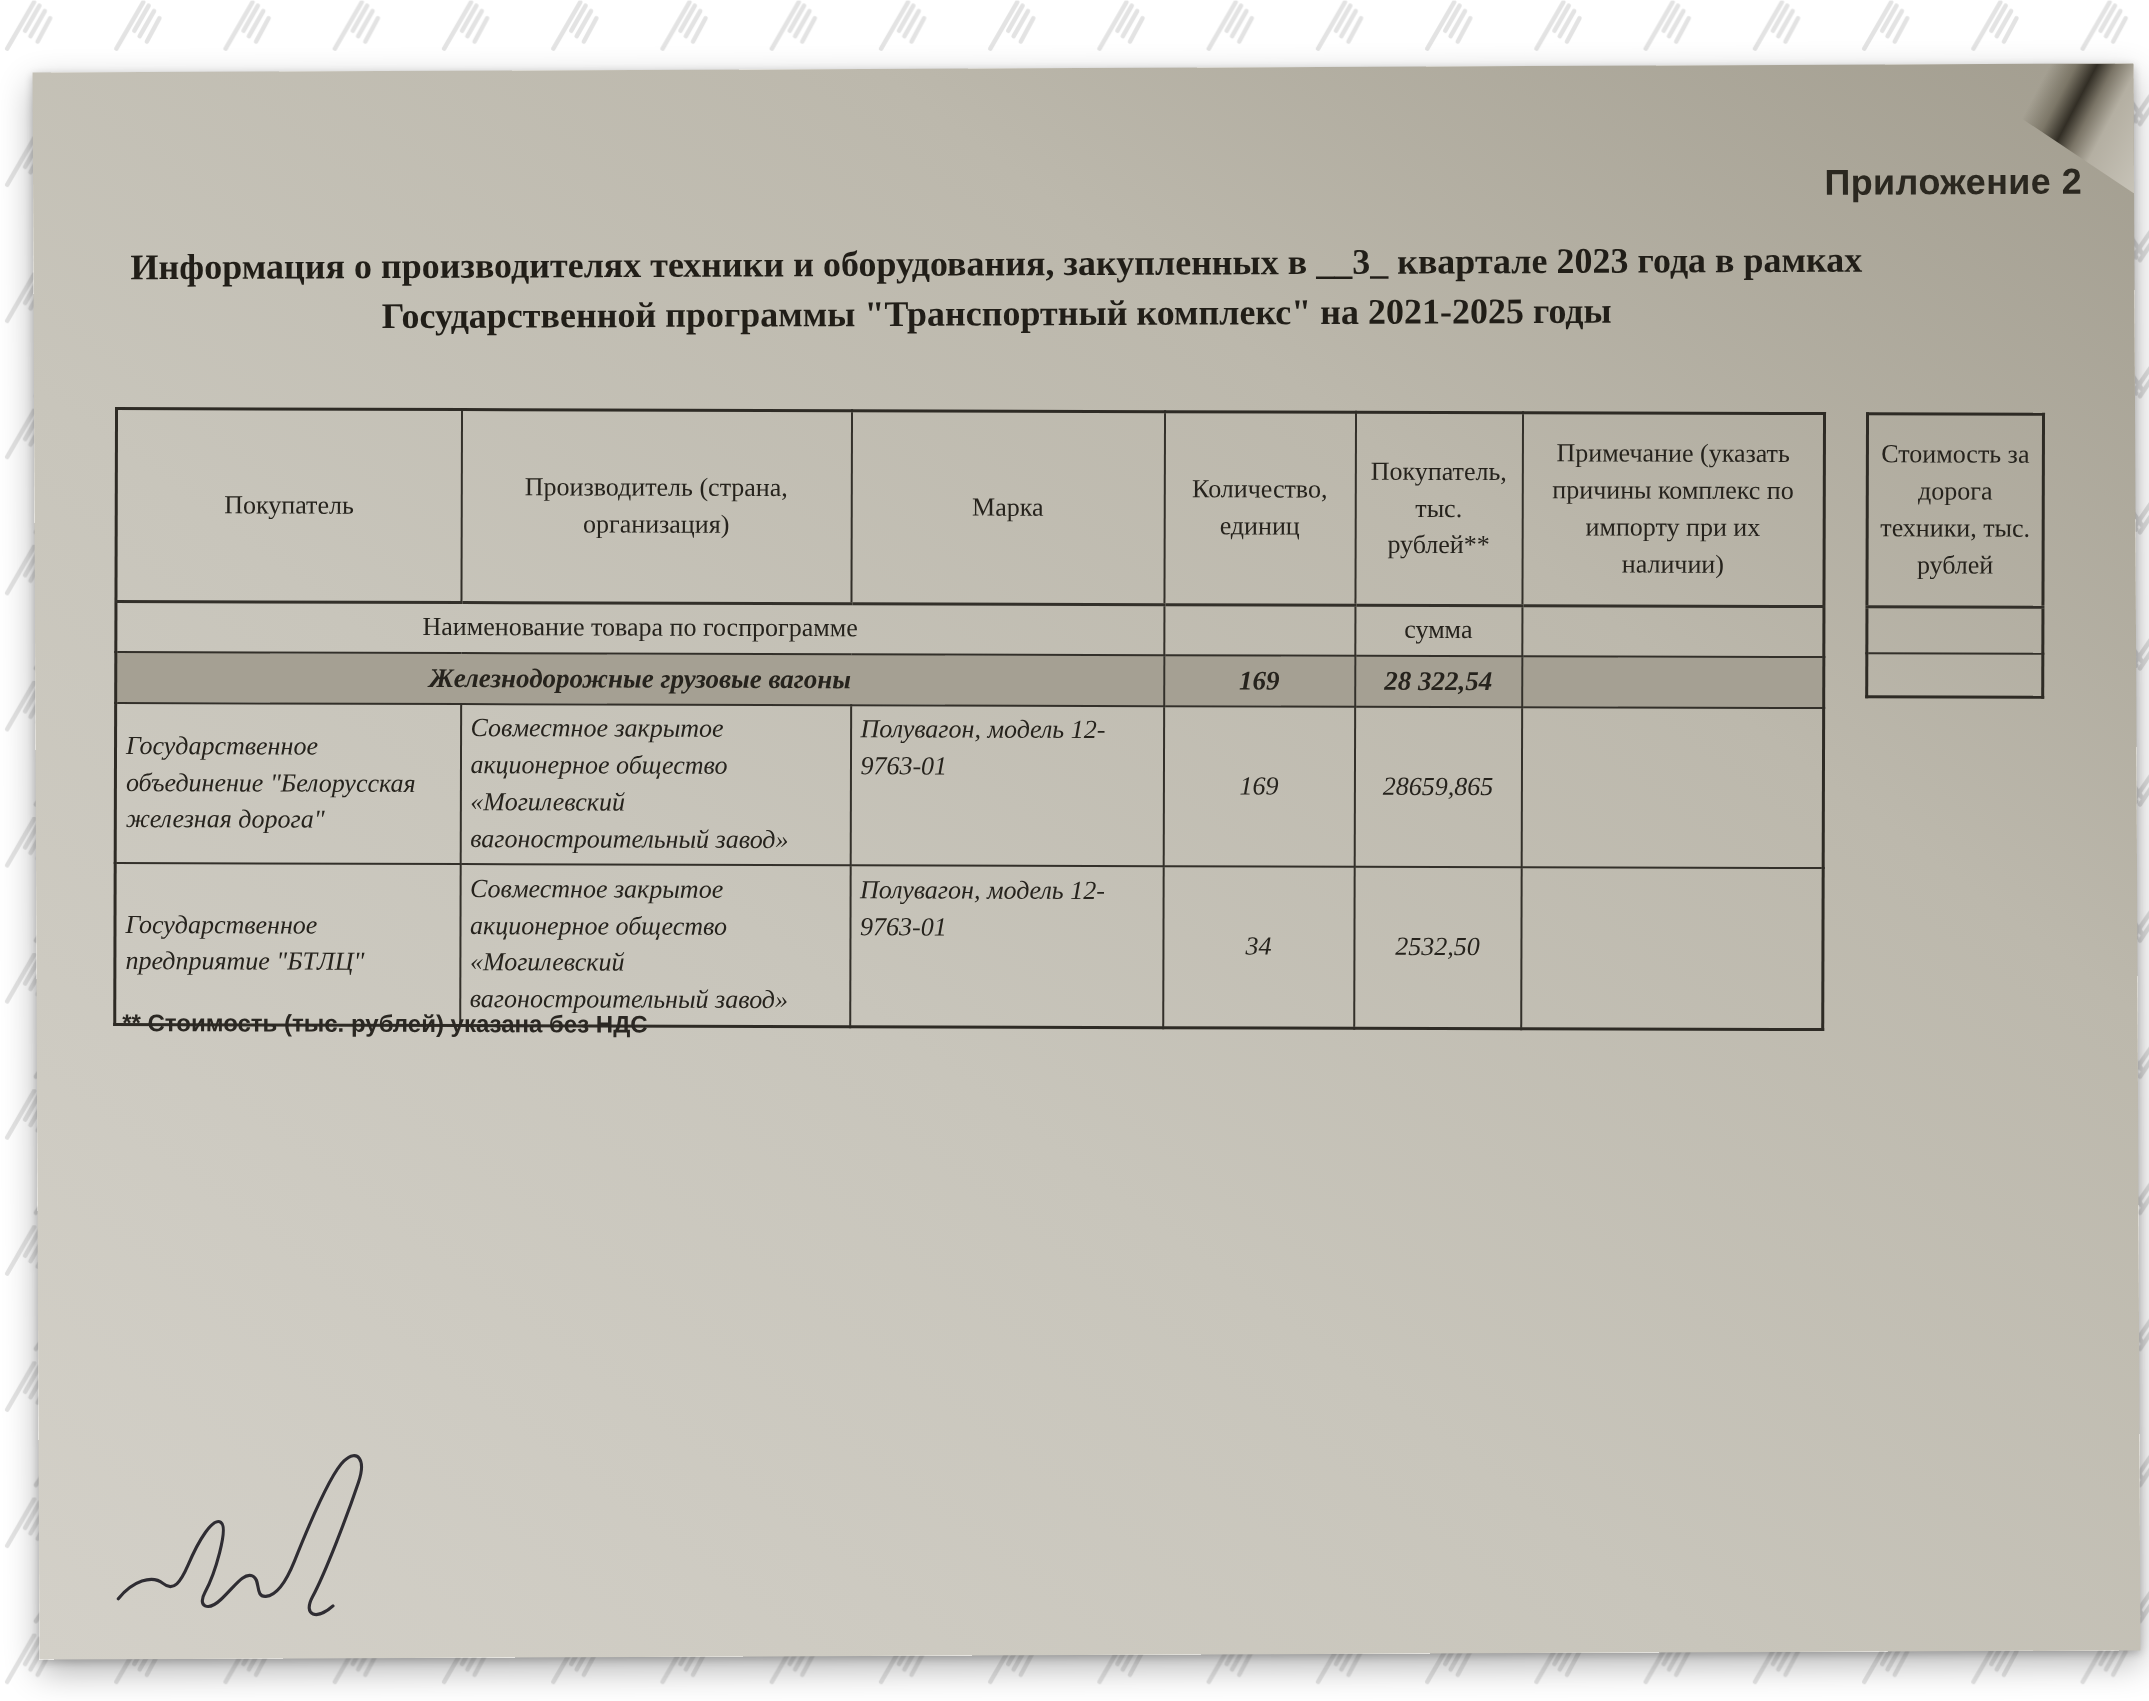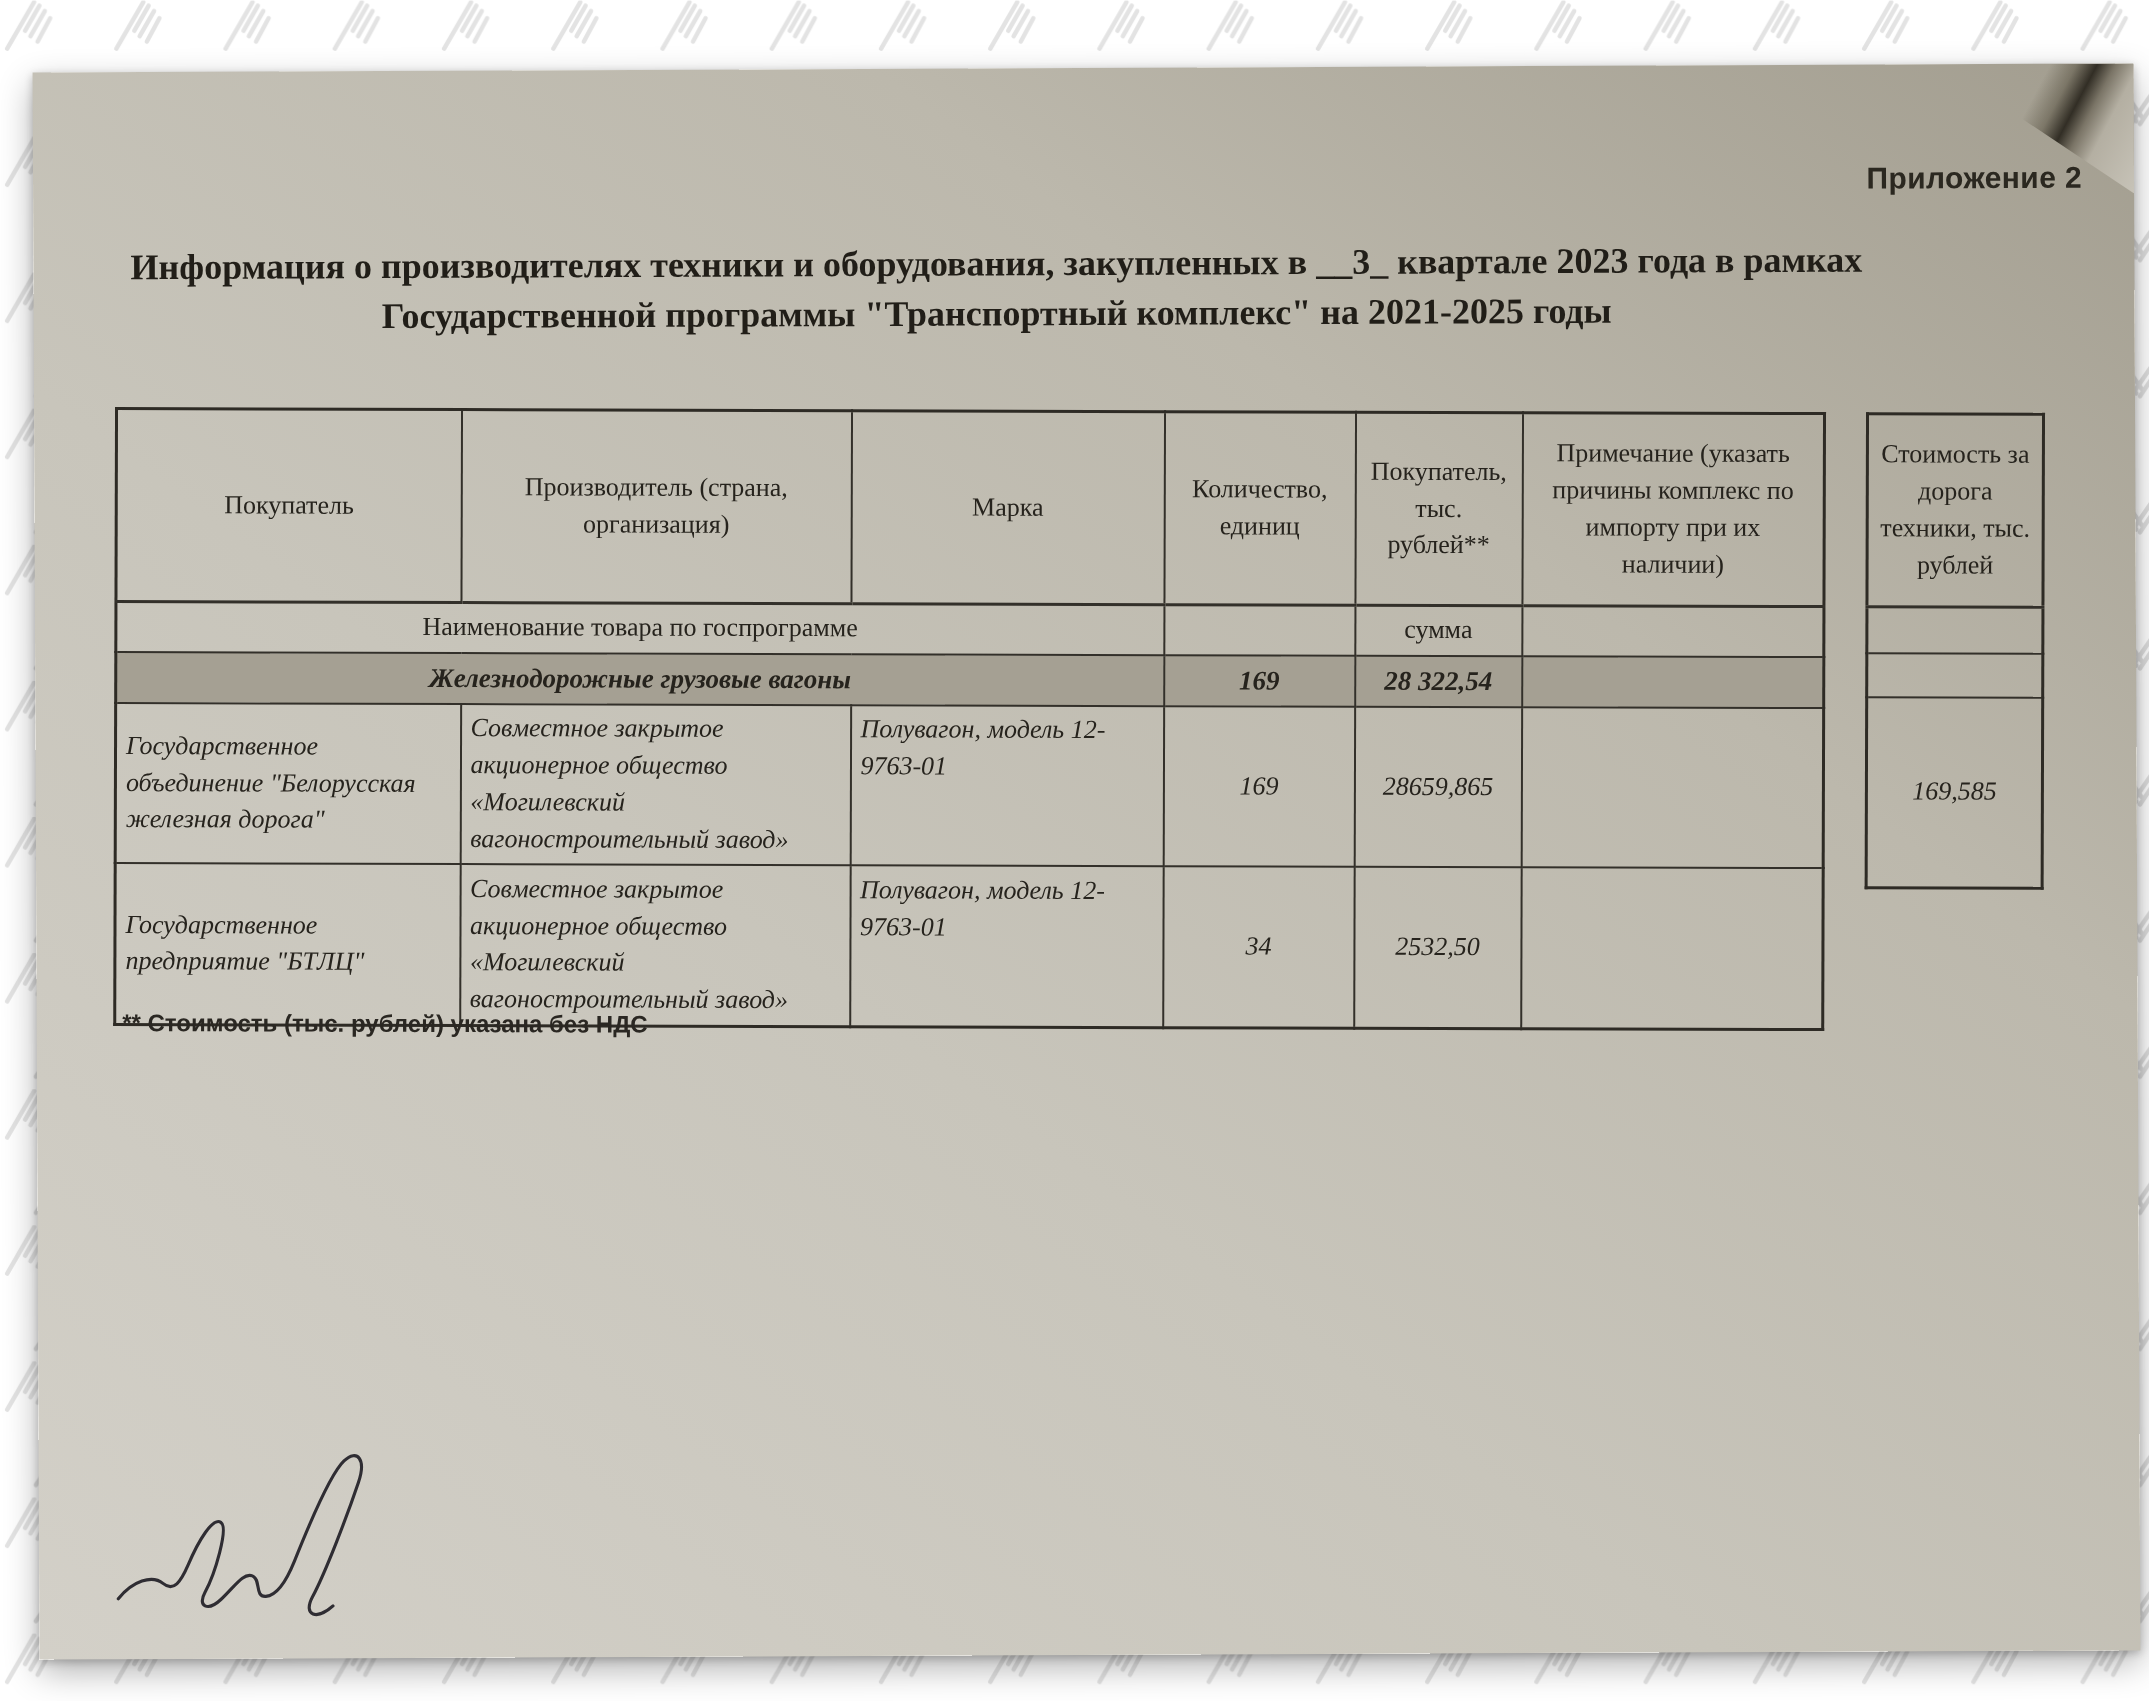--- a/index.html
+++ b/index.html
@@ -18,21 +18,21 @@
     transform-origin:50% 50%;
   }
   .corner-fold{
     position:absolute;top:0;right:0;width:193px;height:130px;
     clip-path:polygon(0 0,100% 0,100% 100%);
     background:linear-gradient(118deg,rgba(0,0,0,0) 42%,rgba(90,84,68,0.55) 52%,rgba(34,30,22,0.88) 60%,rgba(120,114,100,0.95) 67%,#b4afa2 76%,#c7c3b8 100%);
   }
   .annex{
     position:absolute;top:97px;right:52px;
     font-family:"Liberation Sans","DejaVu Sans",sans-serif;
-    font-size:30px;font-weight:600;color:#2b2820;letter-spacing:0.4px;
+    font-size:36px;font-weight:600;color:#2b2820;letter-spacing:0.4px;
   }
   .title{
     position:absolute;top:170px;left:63px;width:1800px;
     text-align:center;font-weight:bold;font-size:36px;line-height:1.4;color:#211e18;
   }
   .tilt{
     position:absolute;left:0;top:0;width:100%;height:100%;
     transform:rotate(0.42deg);transform-origin:107px 340px;
   }
   table{border-collapse:collapse;table-layout:fixed;}
@@ -160,23 +160,20 @@
           <th>Стоимость за дорога техники, тыс. рублей</th>
         </tr>
       </thead>
       <tbody>
         <tr style="height:46px">
             <td></td>
           </tr>
         <tr style="height:44px">
             <td></td>
           </tr>
-        <tr style="height:191px">
-          <td class="num">169,585</td>
-        </tr>
       </tbody>
     </table>
 
     <div class="footnote">** Стоимость (тыс. рублей) указана без НДС</div>
   </div>
 
   <svg class="signature" width="322" height="233" viewBox="0 0 360 260" xmlns="http://www.w3.org/2000/svg">
     <path d="M 18 205 C 34 185, 56 178, 68 188 C 80 198, 88 186, 96 168
              C 108 140, 124 114, 133 120 C 142 126, 126 178, 115 198
              C 106 214, 118 220, 133 206 C 148 192, 158 176, 168 180

